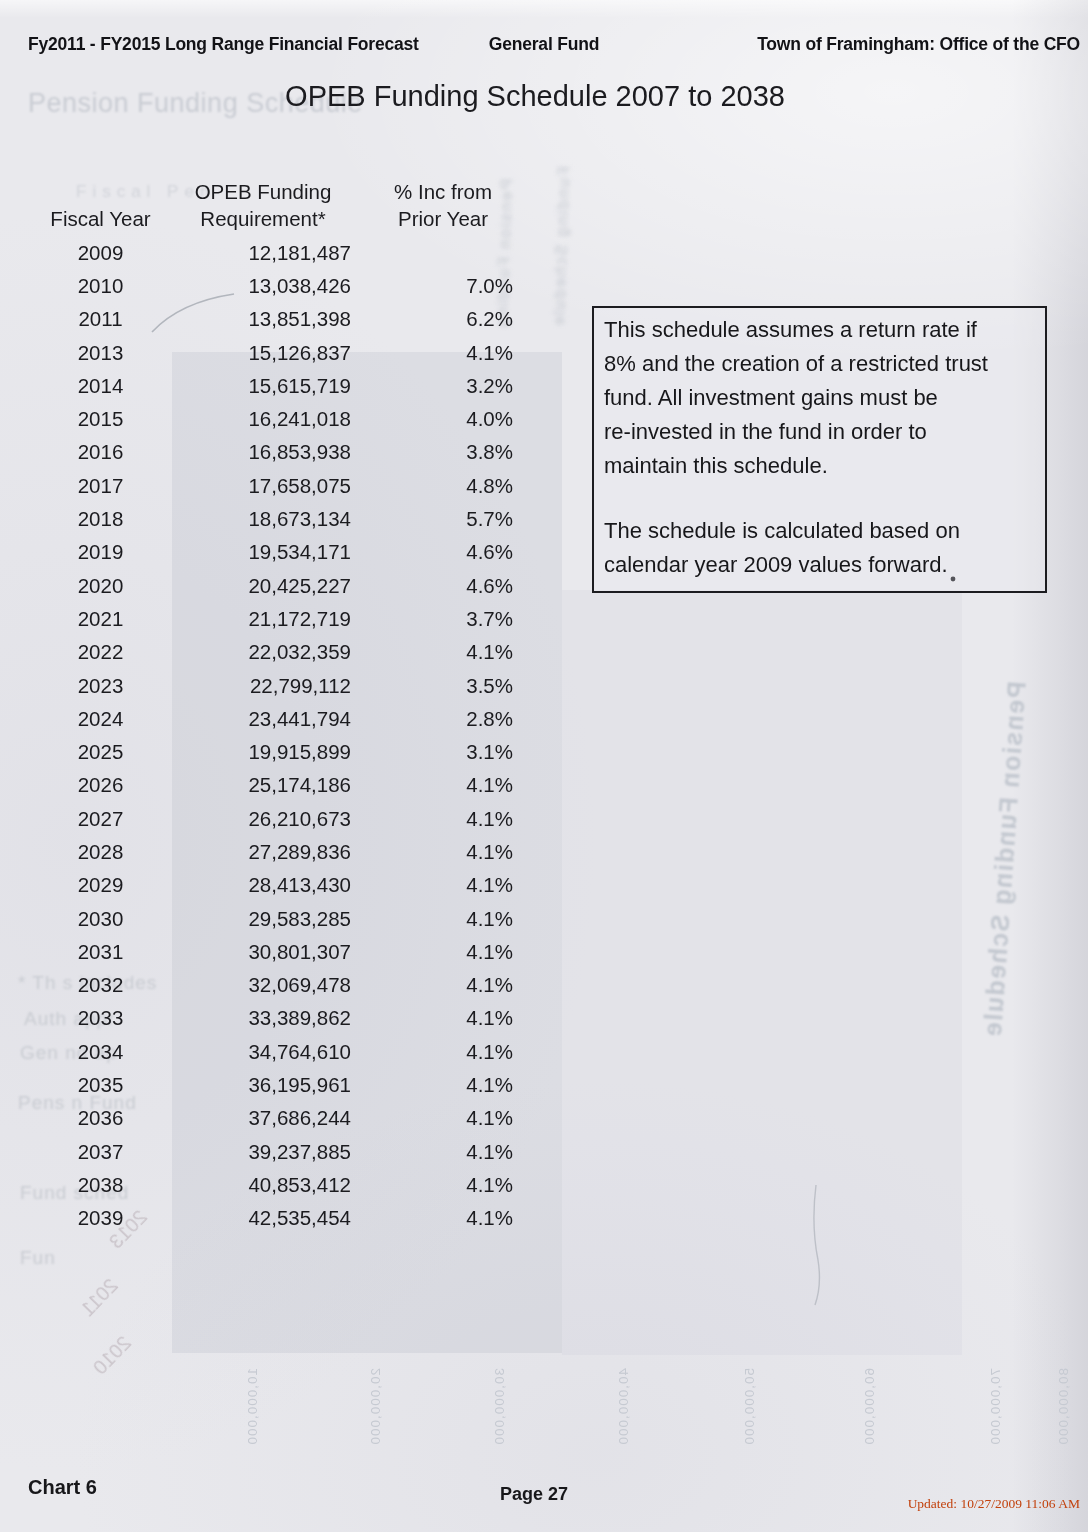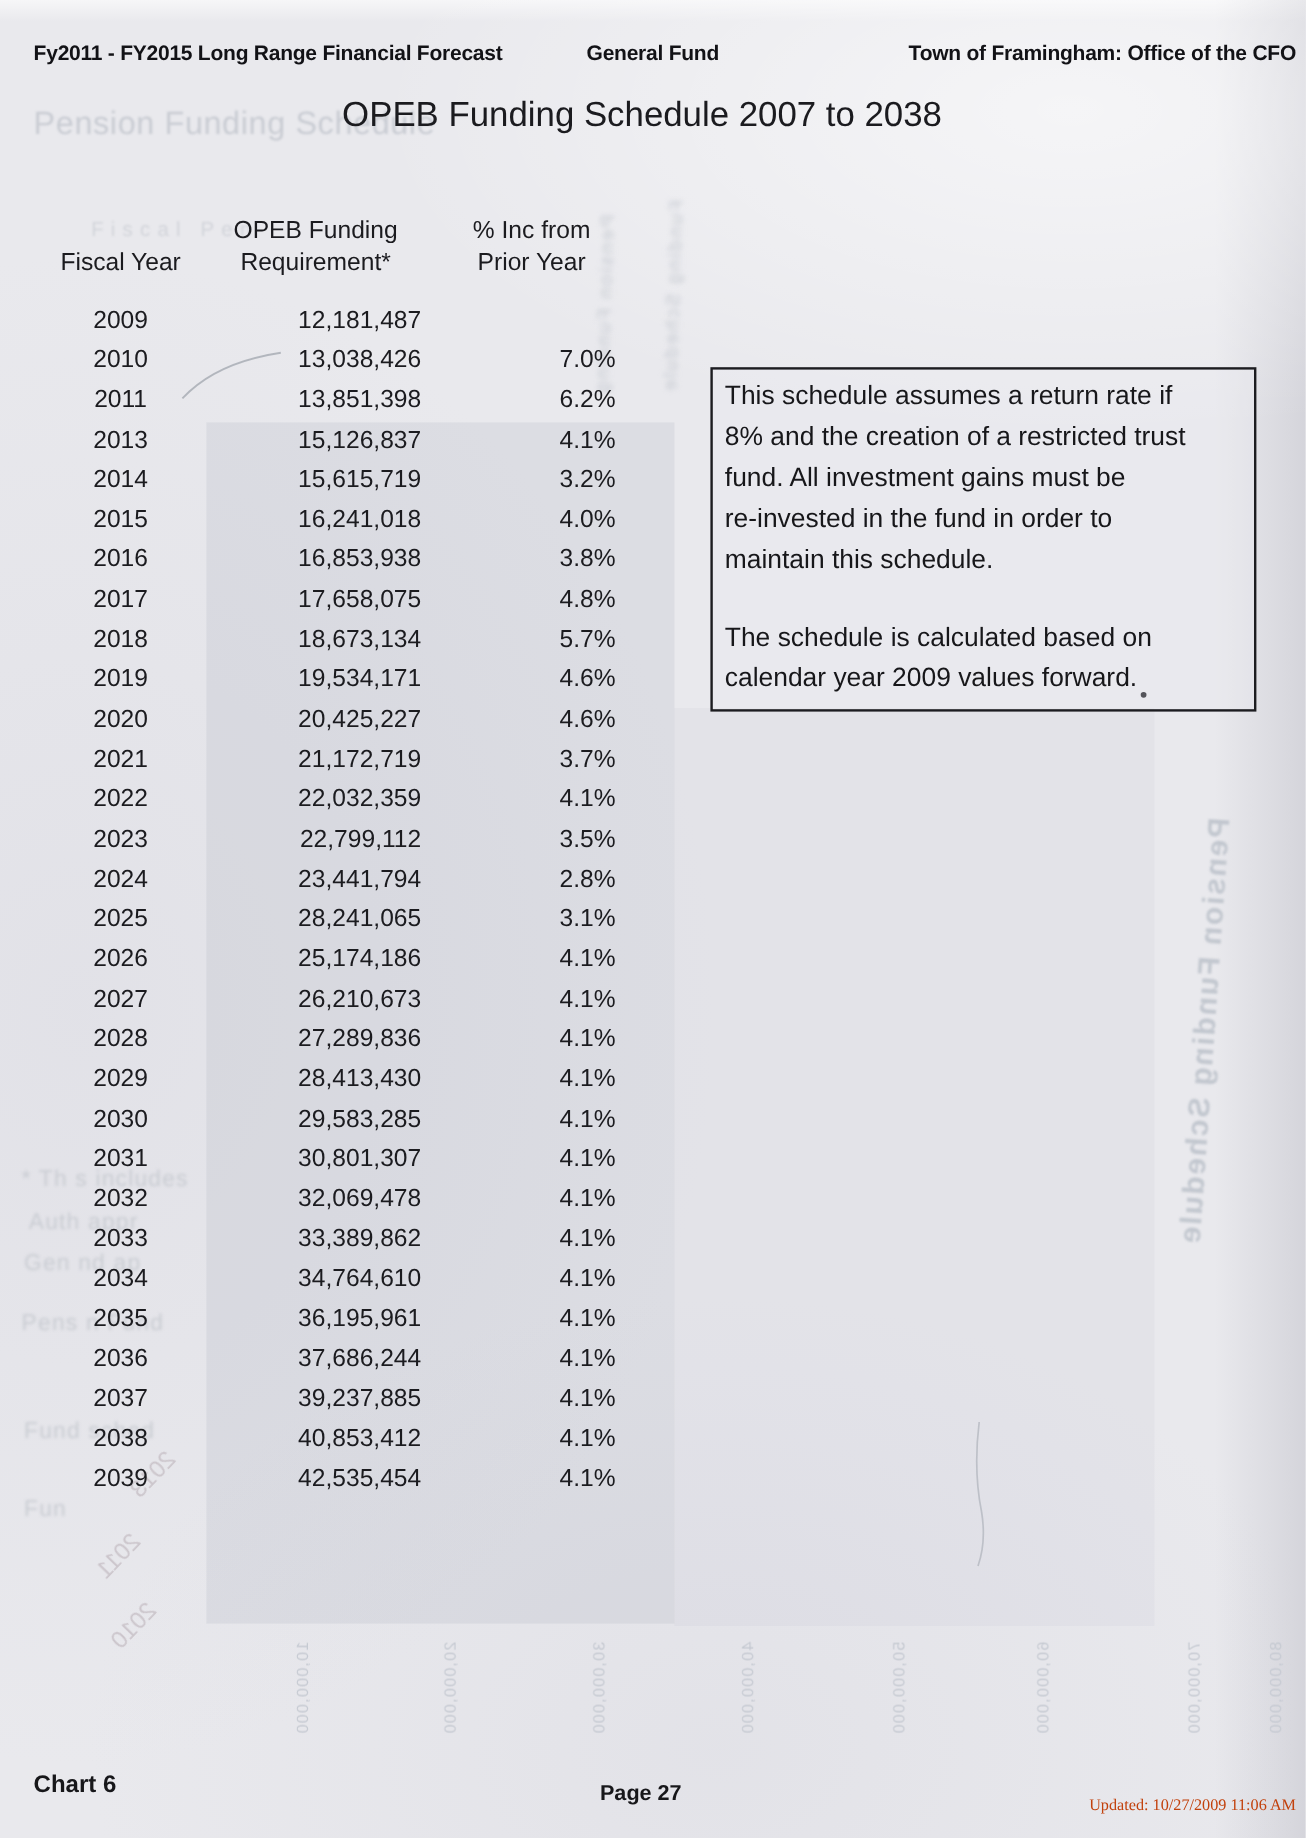--- a/index.html
+++ b/index.html
@@ -34,21 +34,21 @@
   
   .ghost-title{position:absolute;left:28px;top:88px;font-size:27px;color:#c9ccd3;
     filter:blur(0.8px);letter-spacing:0.5px;z-index:1;white-space:nowrap;}
   .page-title{position:absolute;left:0;right:18px;top:80px;text-align:center;
     font-size:29px;color:#1b1b1f;z-index:2;}
 
   
   .t-wrap{position:absolute;left:38px;top:178px;z-index:2;}
   .t-head{display:grid;grid-template-columns:125px 200px 160px;font-size:20.5px;color:#1b1b1f;}
   .t-head .hc{text-align:center;line-height:27px;display:flex;flex-direction:column;justify-content:flex-end;}
-  .t-body{margin-top:18px;}
+  .t-body{margin-top:4px;}
   .t-row{display:grid;grid-template-columns:125px 200px 160px;height:33.3px;
     align-items:center;font-size:20.5px;color:#1b1b1f;}
   .c-year{text-align:center;}
   .c-req{text-align:right;padding-right:12px;}
   .c-pct{text-align:right;padding-right:10px;}
 
   
   .note-box{position:absolute;left:592px;top:306px;width:429px;z-index:2;
     border:2px solid #1c1c20;padding:5px 12px 9px 10px;
     font-size:22px;line-height:34px;color:#17171a;background:rgba(235,235,240,0.35);}
@@ -177,21 +177,21 @@
         <span class="c-req">22,799,112</span>
         <span class="c-pct">3.5%</span>
       </div>
       <div class="t-row">
         <span class="c-year">2024</span>
         <span class="c-req">23,441,794</span>
         <span class="c-pct">2.8%</span>
       </div>
       <div class="t-row">
         <span class="c-year">2025</span>
-        <span class="c-req">28,241,065</span>
+        <span class="c-req">19,915,899</span>
         <span class="c-pct">3.1%</span>
       </div>
       <div class="t-row">
         <span class="c-year">2026</span>
         <span class="c-req">25,174,186</span>
         <span class="c-pct">4.1%</span>
       </div>
       <div class="t-row">
         <span class="c-year">2027</span>
         <span class="c-req">26,210,673</span>

